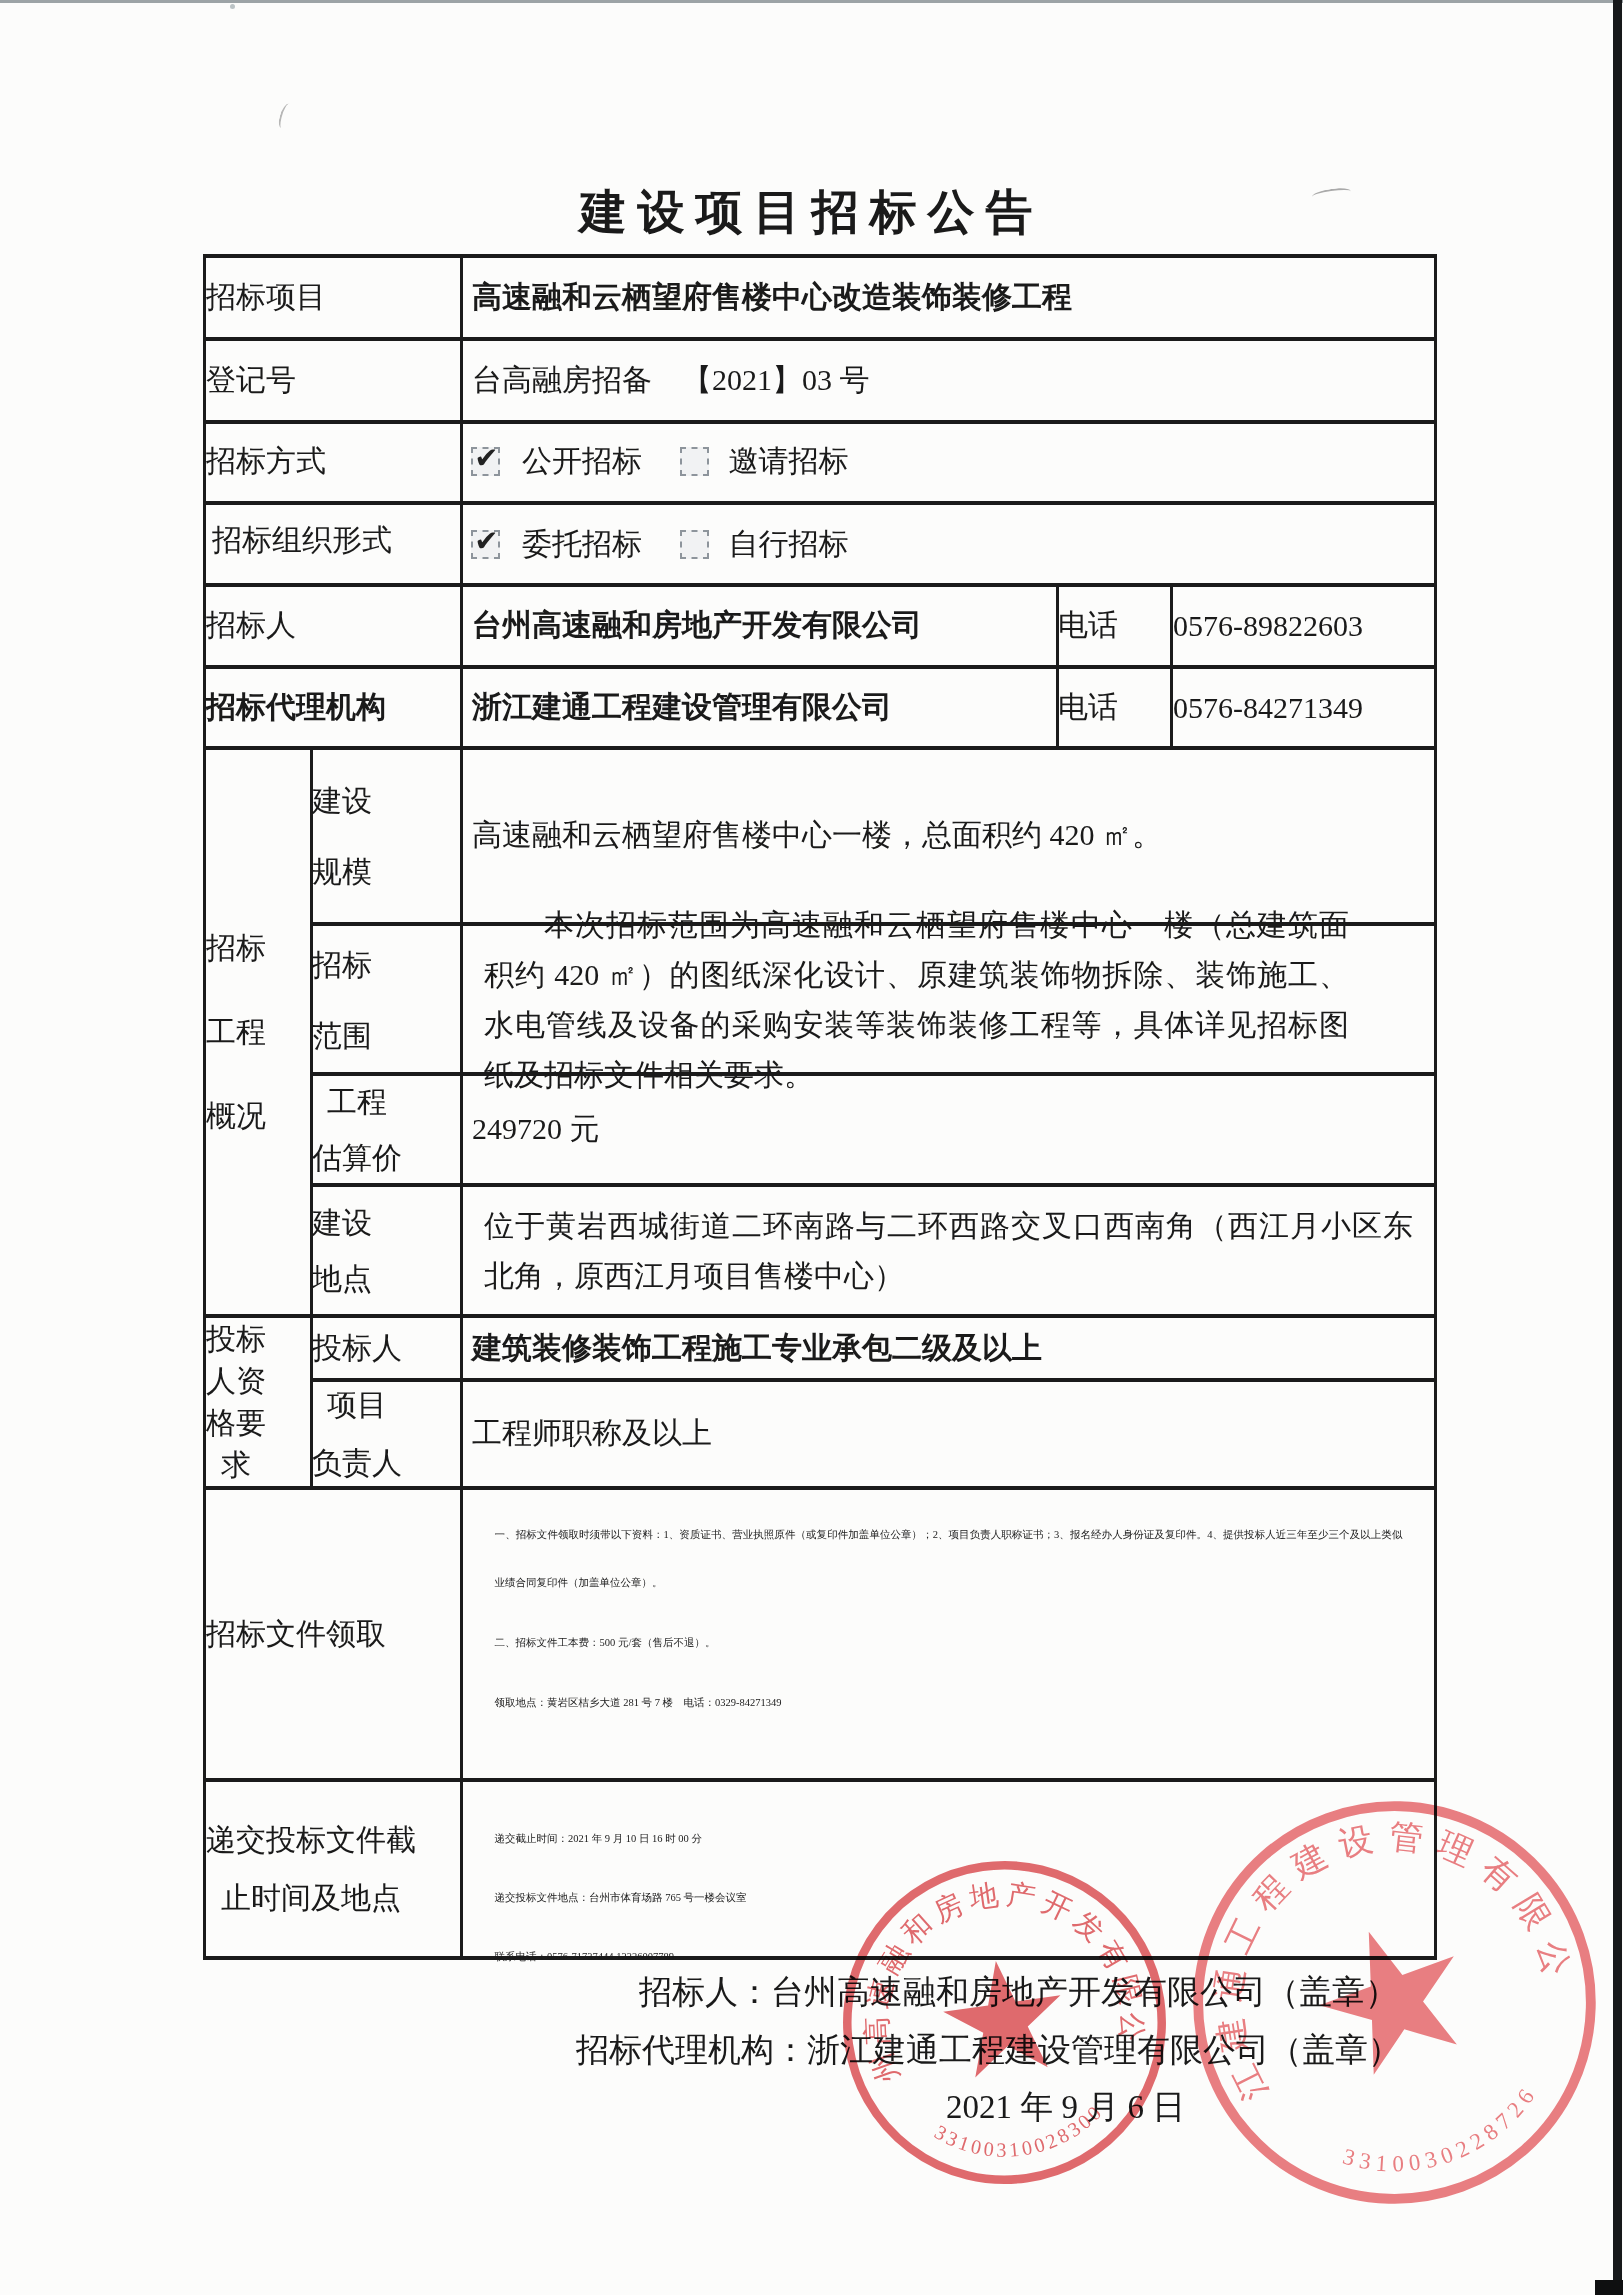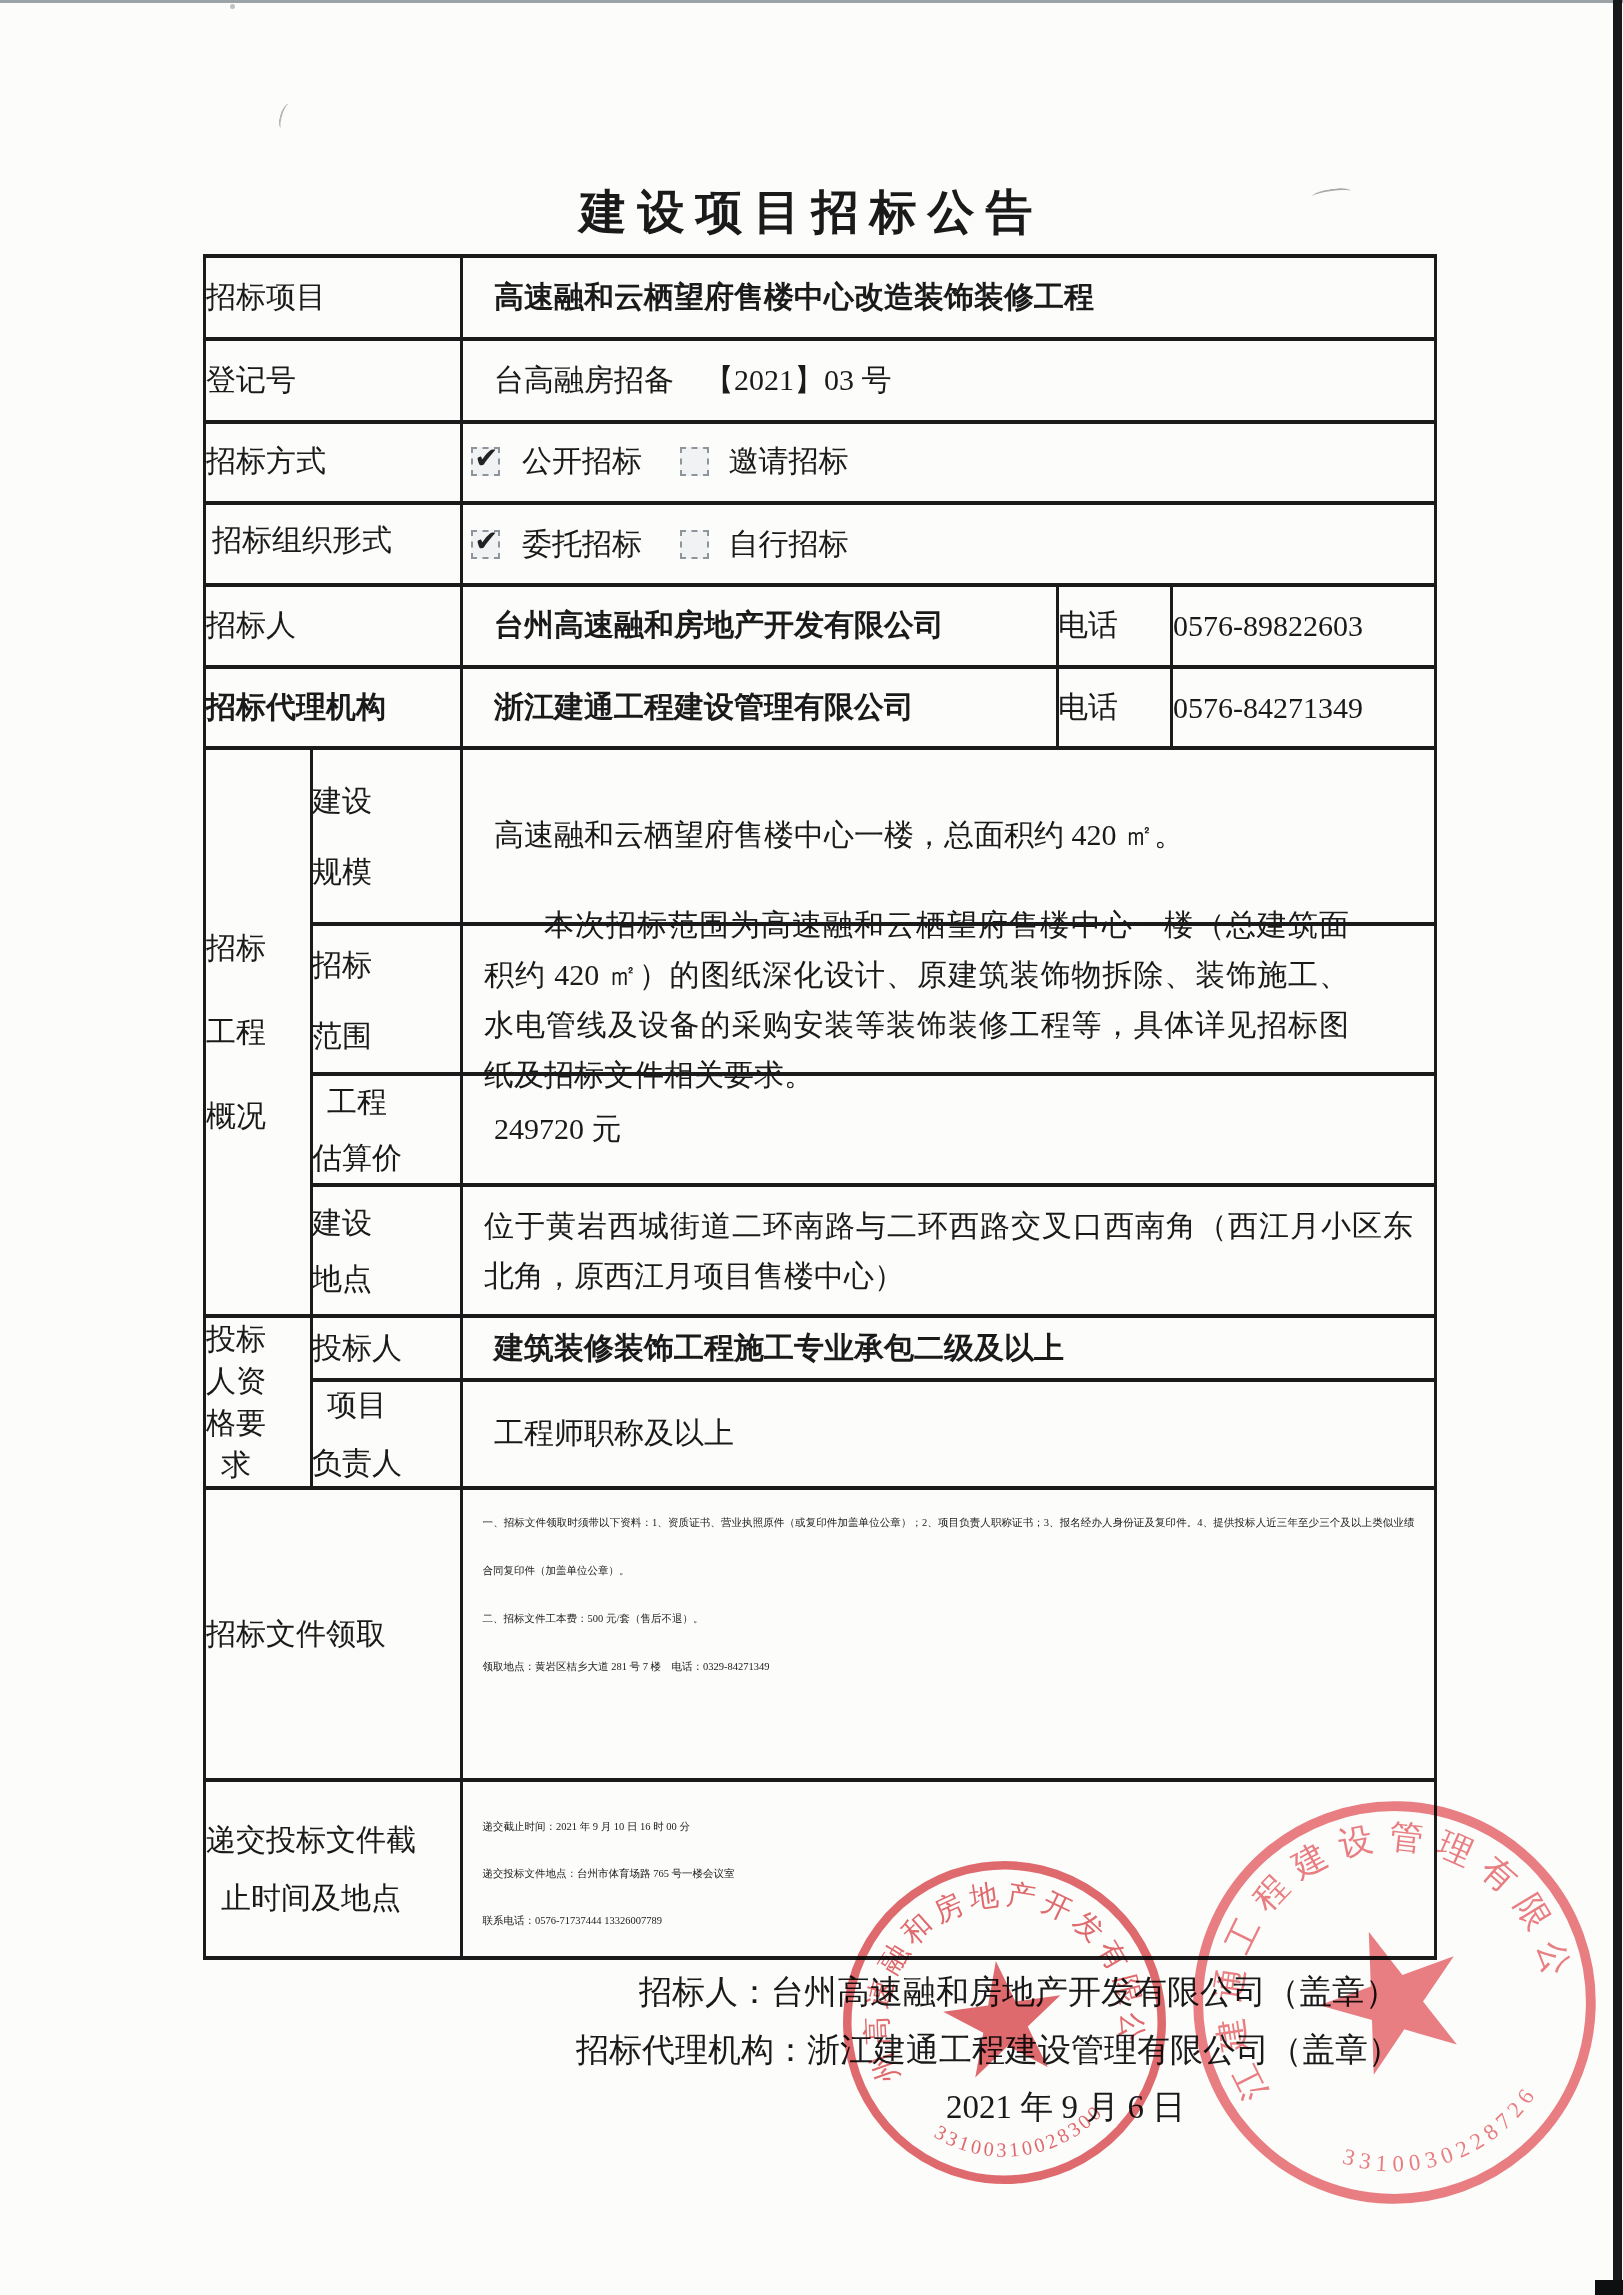--- a/index.html
+++ b/index.html
@@ -4,32 +4,32 @@
 <style>
   html,body{margin:0;padding:0;background:#888;}
   .page{
     position:relative;width:1623px;height:2295px;background:#fcfcfb;
     font-family:"Liberation Serif","DejaVu Serif",serif;color:#1a1a1a;
     overflow:hidden;
   }
   .line{position:absolute;background:#1b1b1b;}
   .cell{position:absolute;display:flex;align-items:center;font-size:30px;}
   .cell.center{text-align:center;}
-  .cell.left{justify-content:flex-start;padding-left:31px;box-sizing:border-box;}
+  .cell.left{justify-content:flex-start;padding-left:9px;box-sizing:border-box;}
   .label{white-space:pre-line;}
   .lh-g1{line-height:84px;}
   .lh-g2{line-height:42px;}
   .lh-lg{line-height:71px;}
   .lh-md{line-height:56px;}
   .lh-2{line-height:58px;}
   .bold{font-weight:bold;}
   .para{display:block;text-align:justify;line-height:50px;padding:0 21px;box-sizing:border-box;}
   .para.indent{text-indent:60px;}
   .stack{display:block;box-sizing:border-box;padding:9.2px 19.6px 0 19.6px;}
-  .stack p{margin:0;text-align:justify;line-height:48px;}
+  .stack p{margin:12px;text-align:justify;line-height:48px;}
   .title{
     position:absolute;top:181px;left:0;width:1623px;text-align:center;
     font-size:47px;font-weight:bold;letter-spacing:11px;
   }
   .checkrow{gap:0;}
   .checkbox{
     display:inline-block;width:29px;height:29px;box-sizing:border-box;
     border:2px dashed #8d949b;background:#f1f2f3;position:relative;flex:0 0 auto;
   }
   .checkbox .tick{

